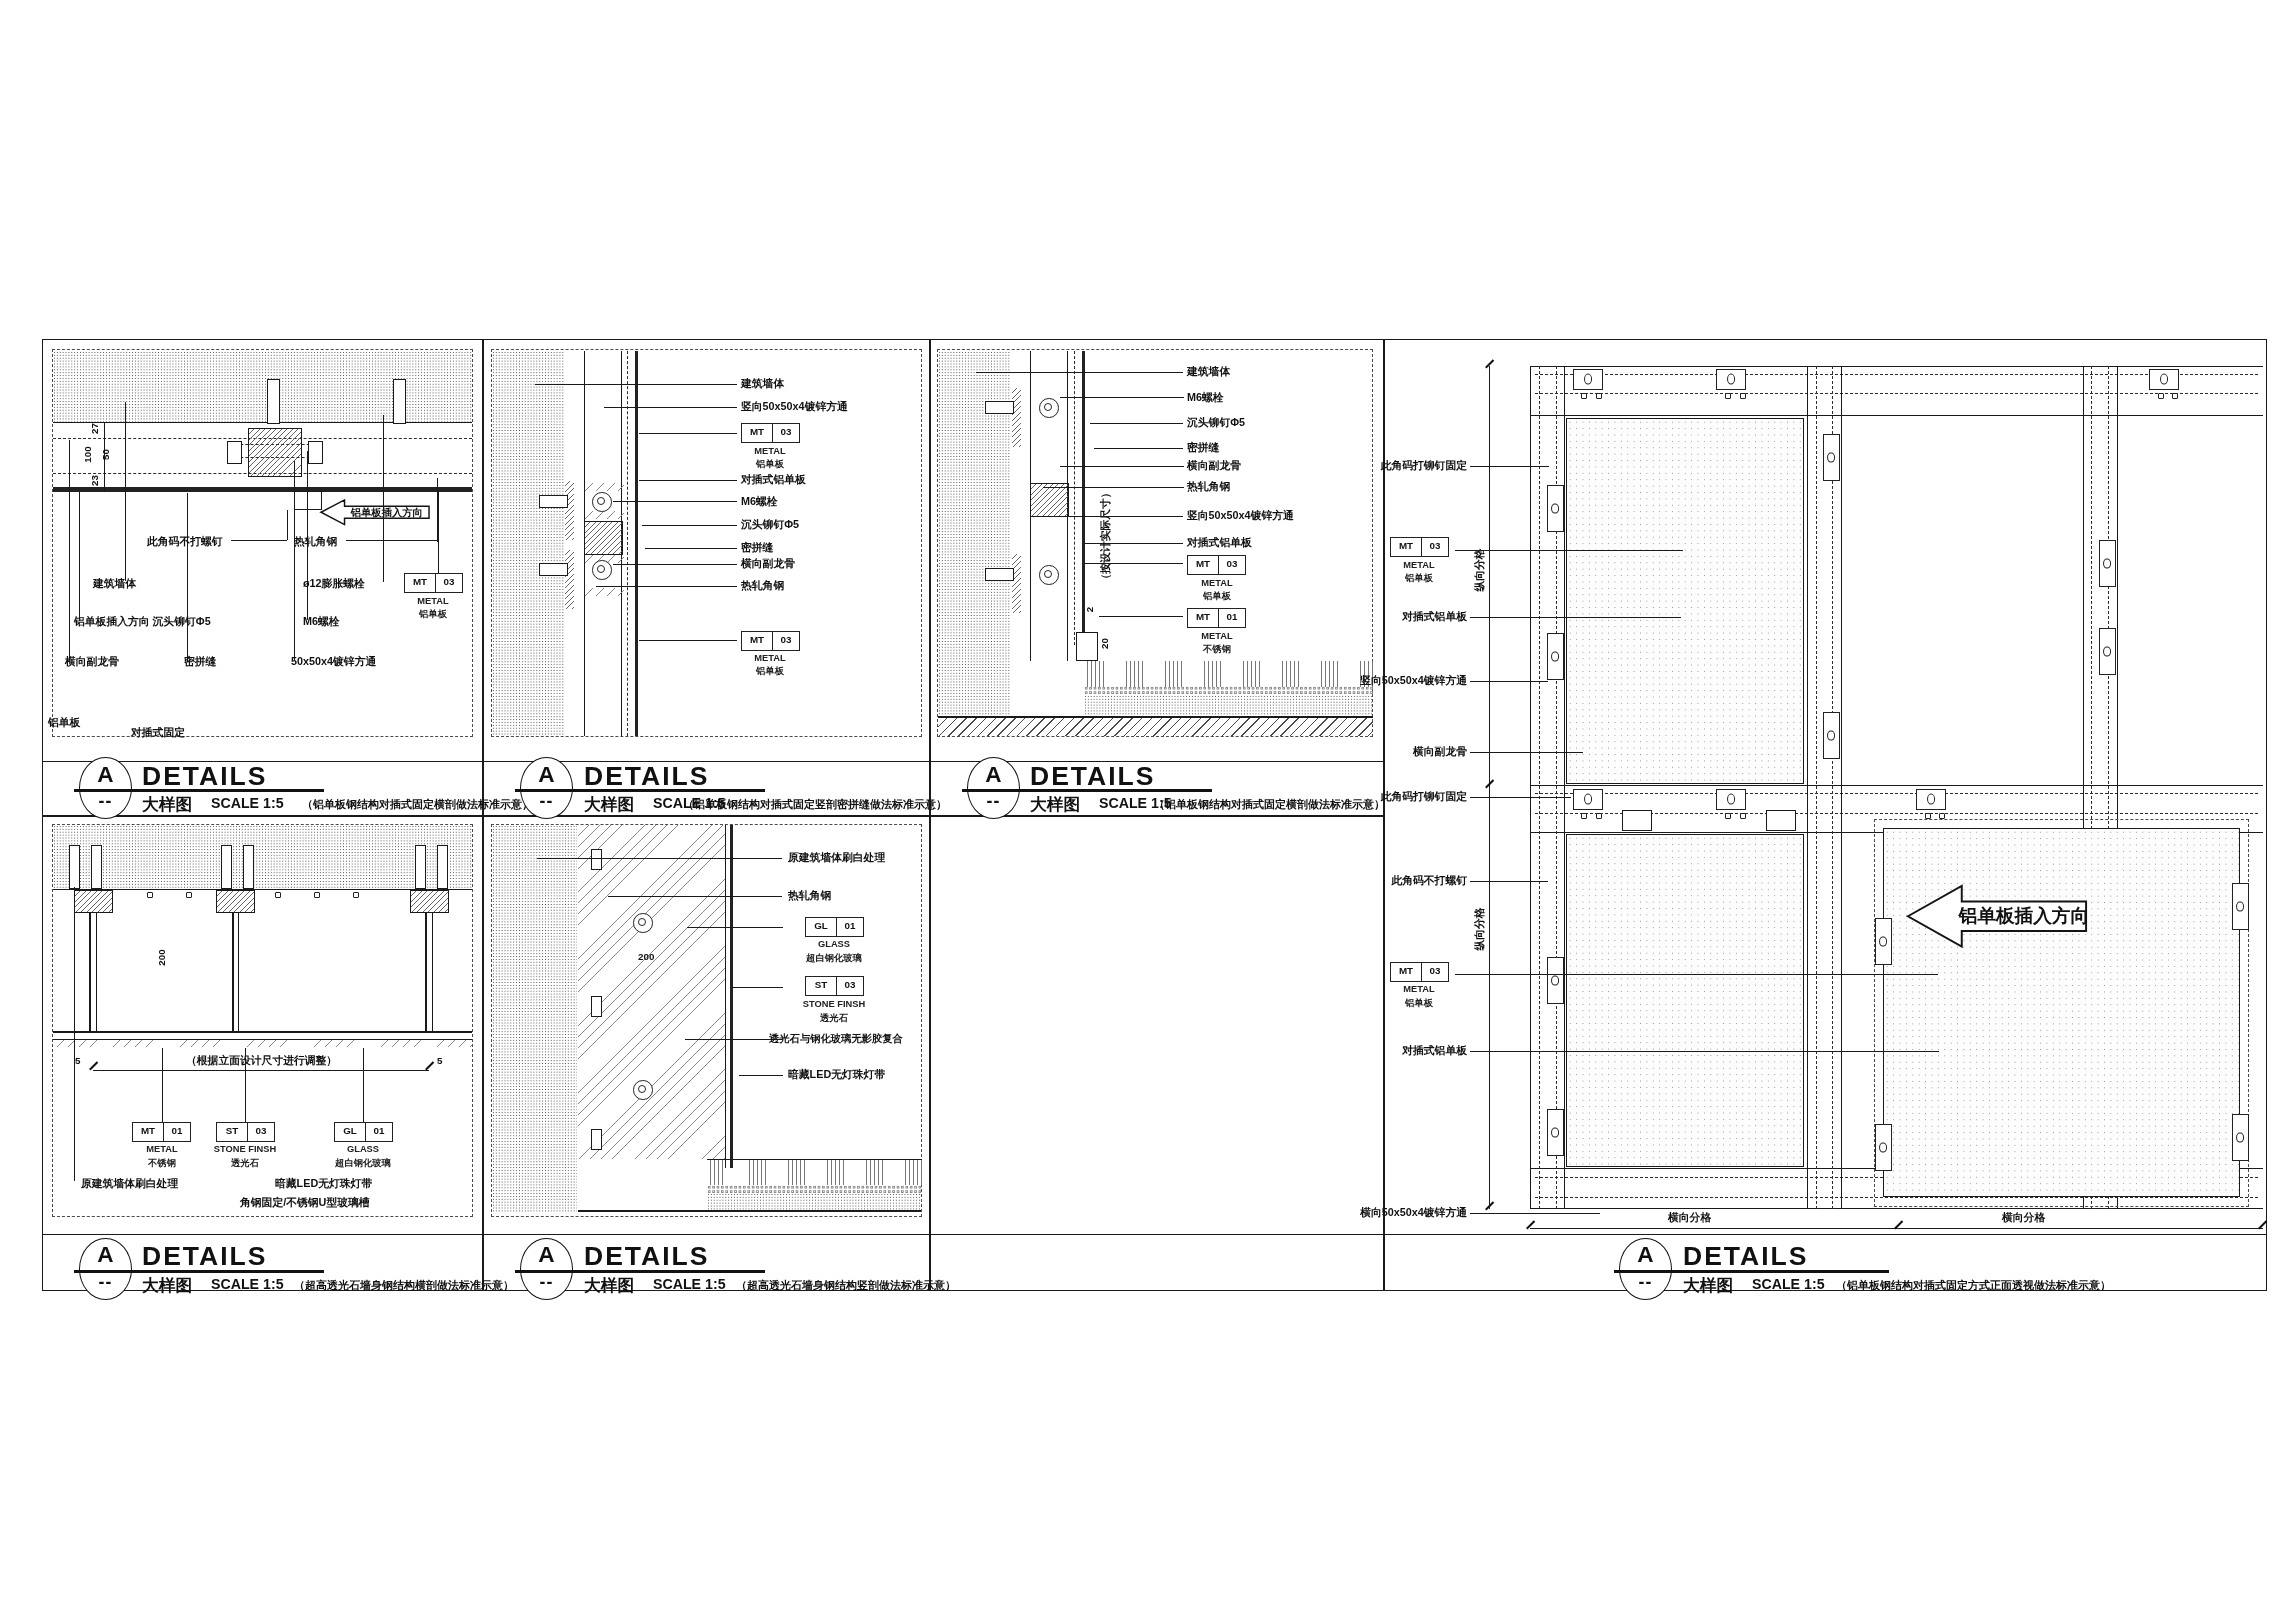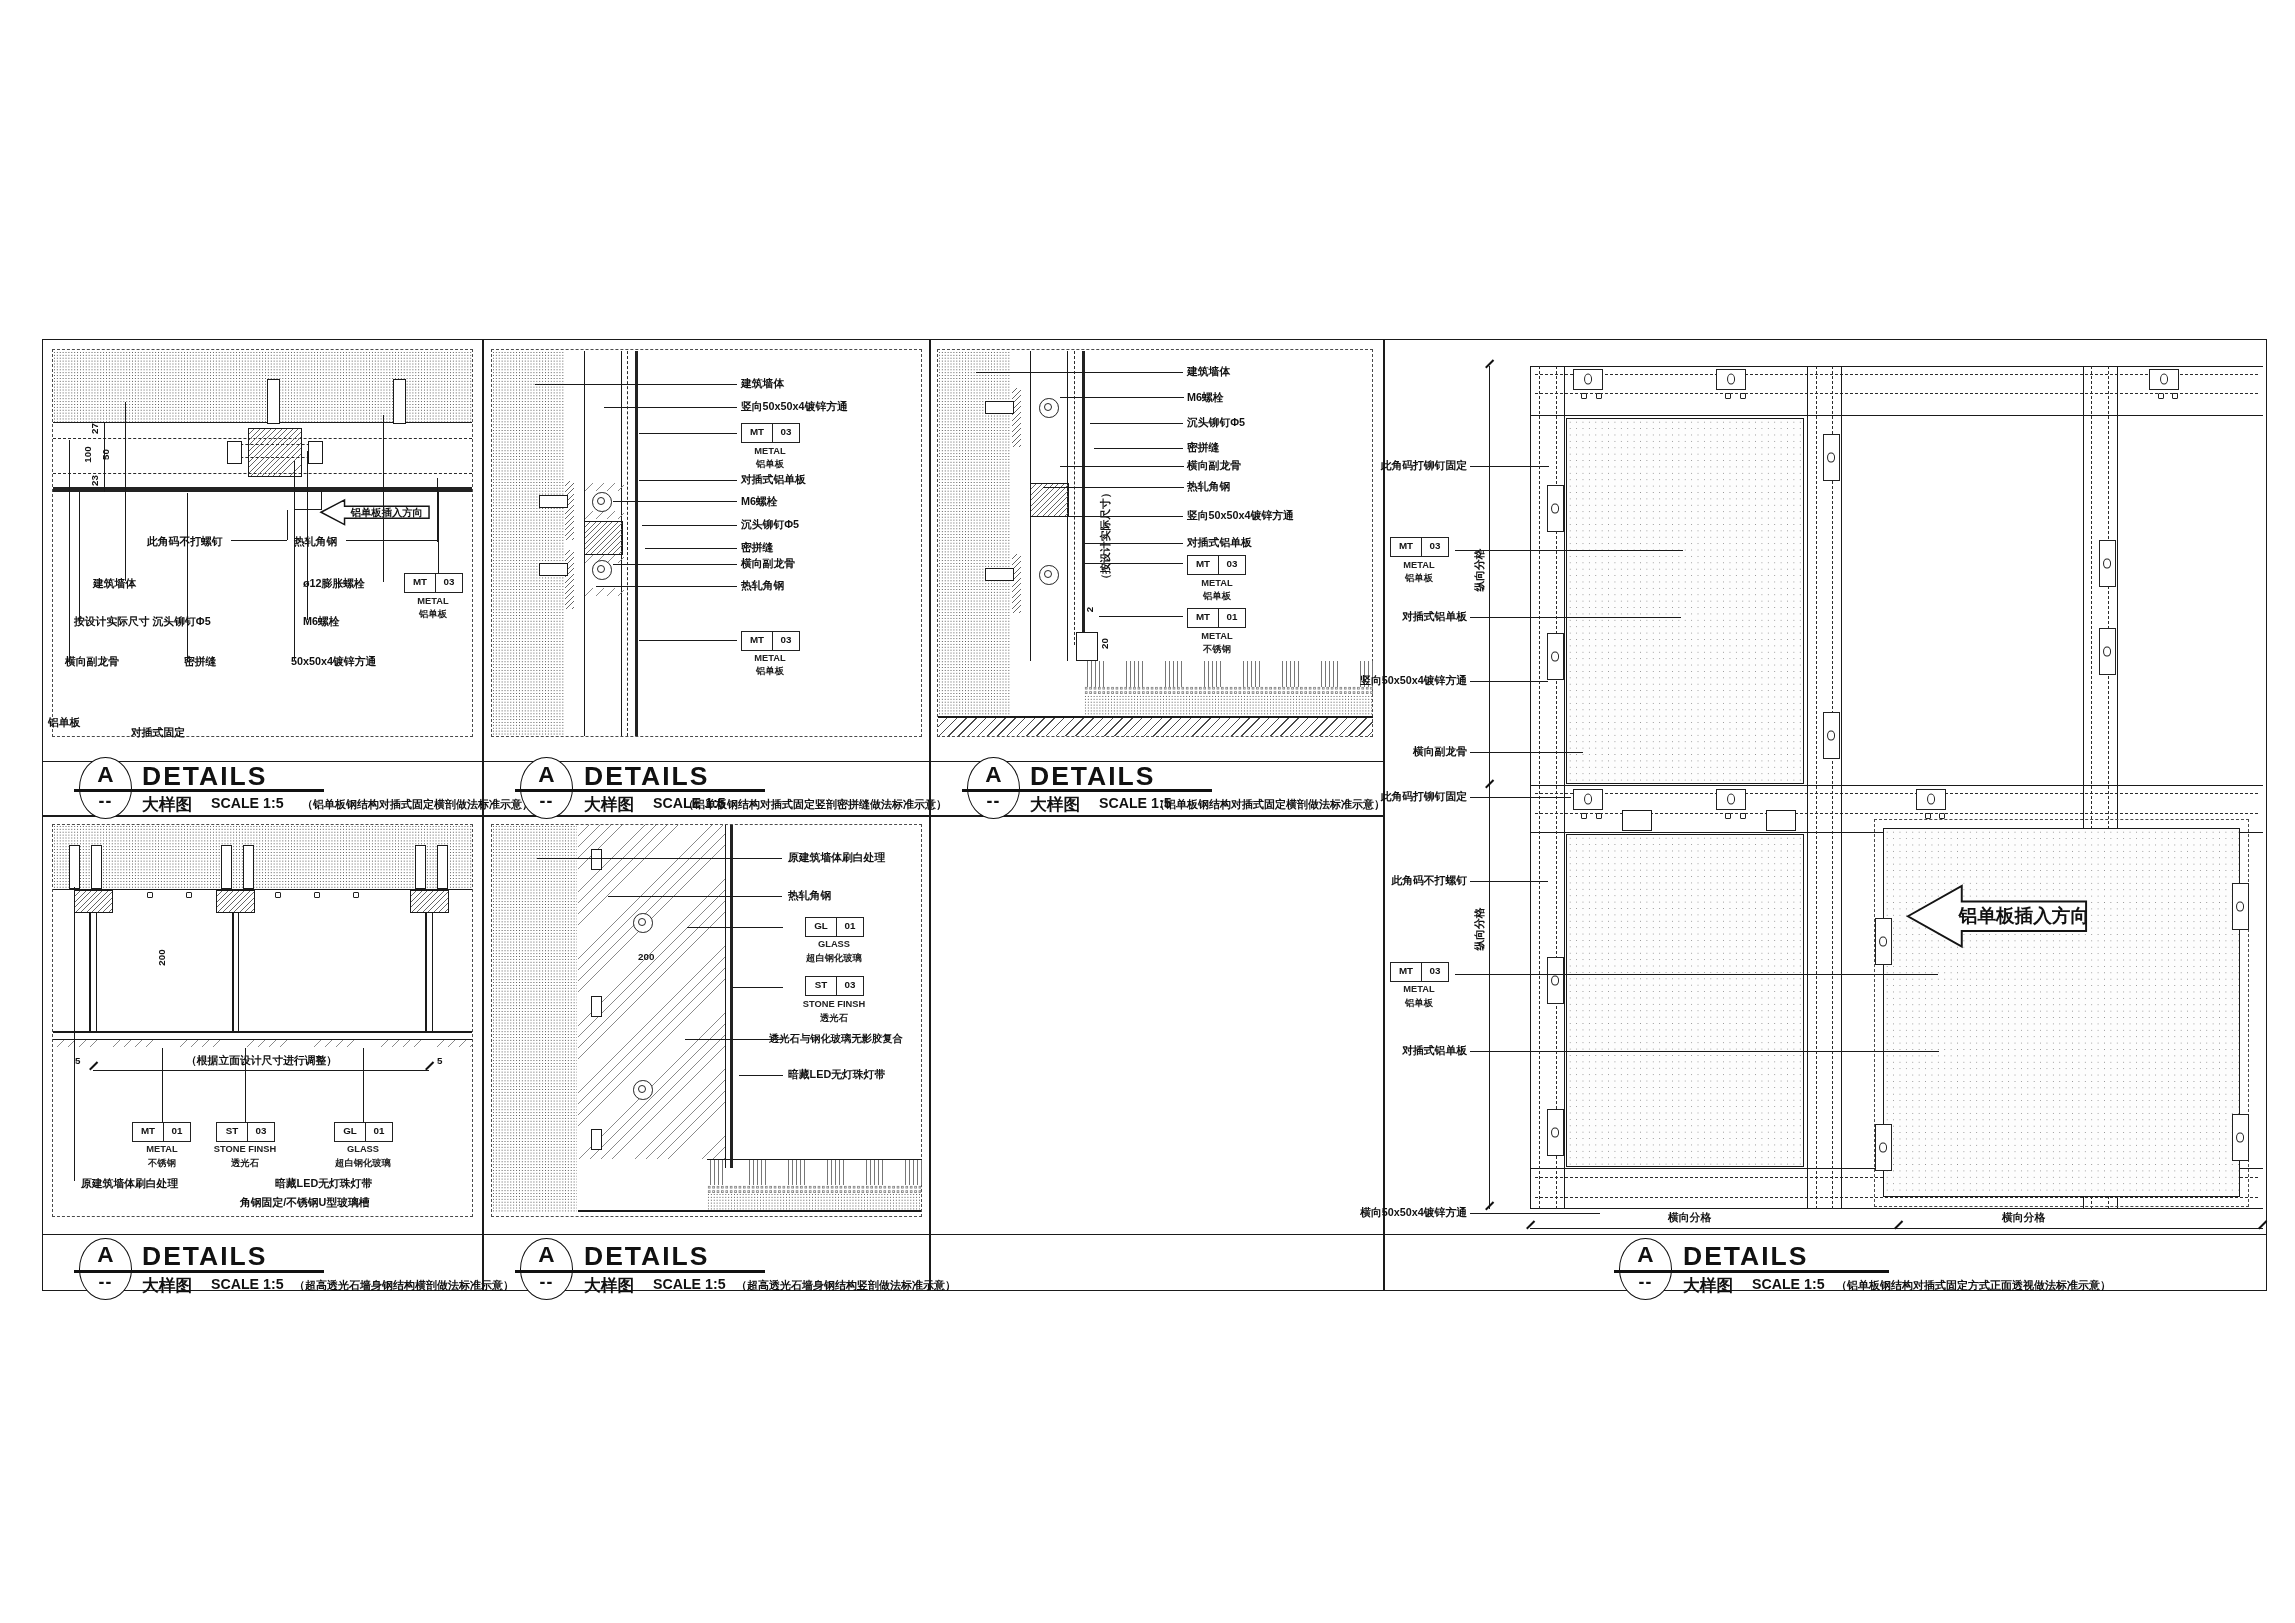--- a/index.html
+++ b/index.html
@@ -92,21 +92,21 @@
   <i class="vl" style="left:307px;top:451px;height:169px"></i>
   <i class="vl" style="left:69px;top:440px;height:221px"></i>
   <i class="vl" style="left:187px;top:493px;height:167px"></i>
   <i class="vl" style="left:294px;top:461px;height:199px"></i>
   <i class="vl" style="left:438px;top:492px;height:81px"></i>
 
   <em class="lbl" style="left:147px;top:536px">此角码不打螺钉</em>
   <em class="lbl" style="left:294px;top:536px">热轧角钢</em>
   <em class="lbl" style="left:93px;top:578px">建筑墙体</em>
   <em class="lbl" style="left:303px;top:578px">ø12膨胀螺栓</em>
-  <em class="lbl" style="left:74px;top:616px">按设计实际尺寸 沉头铆钉Φ5</em>
+  <em class="lbl" style="left:74px;top:616px">铝单板插入方向 沉头铆钉Φ5</em>
   <em class="lbl" style="left:303px;top:616px">M6螺栓</em>
   <em class="lbl" style="left:65px;top:656px">横向副龙骨</em>
   <em class="lbl" style="left:184px;top:656px">密拼缝</em>
   <em class="lbl" style="left:291px;top:656px">50x50x4镀锌方通</em>
   <em class="lbl" style="left:48px;top:717px">铝单板</em>
   <em class="lbl" style="left:131px;top:727px">对插式固定</em>
   <div class="tag" style="left:404px;top:573px">
       <i>MT</i>
       <b>03</b>
     </div>

